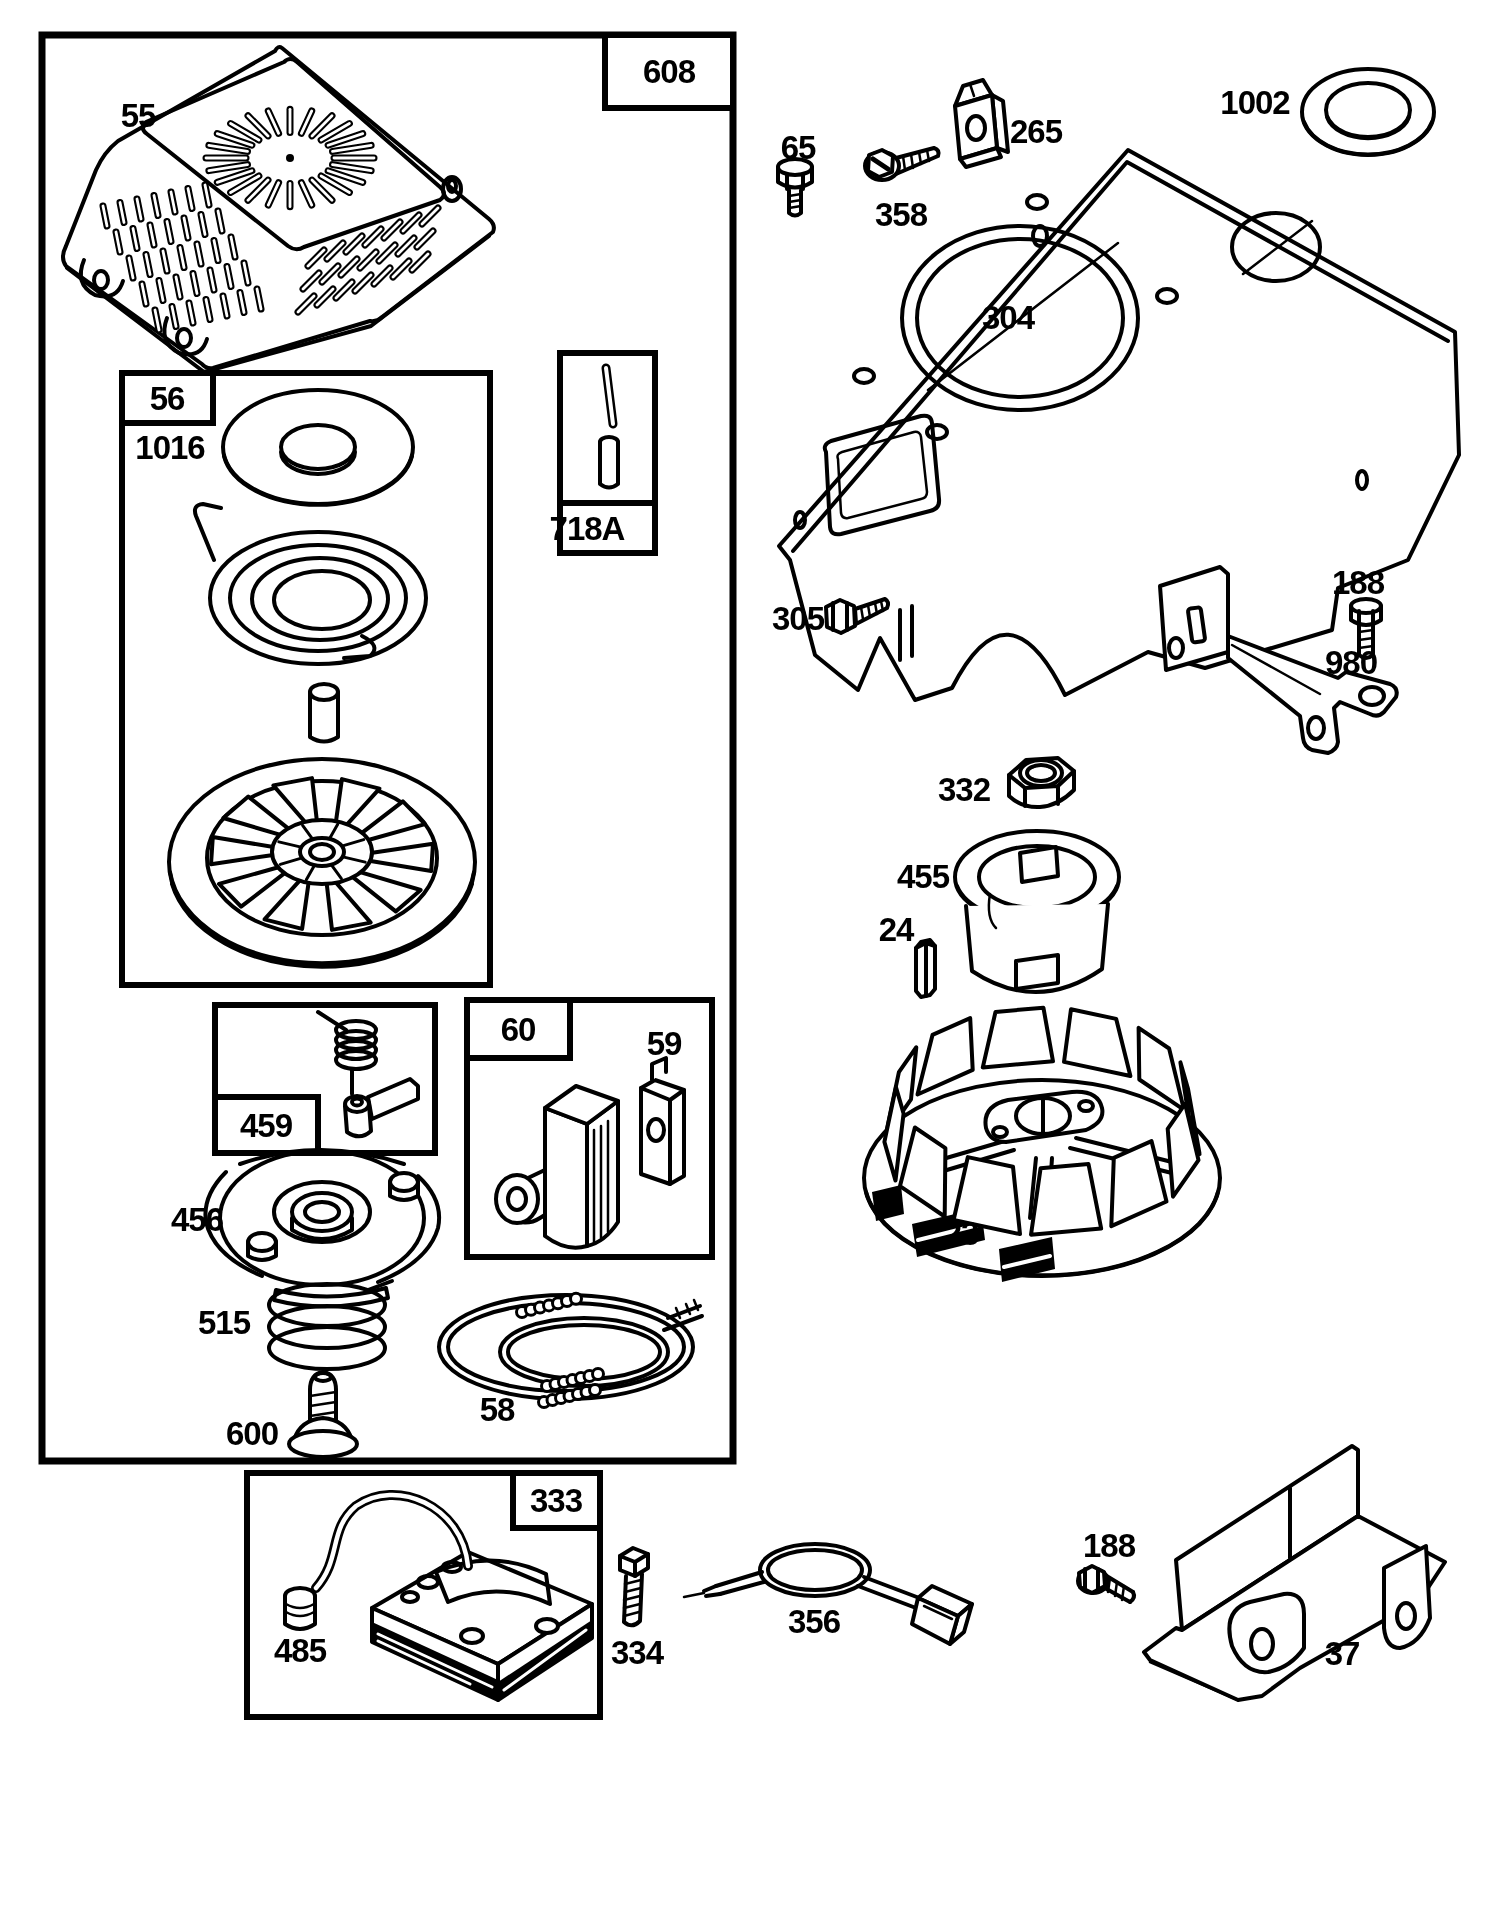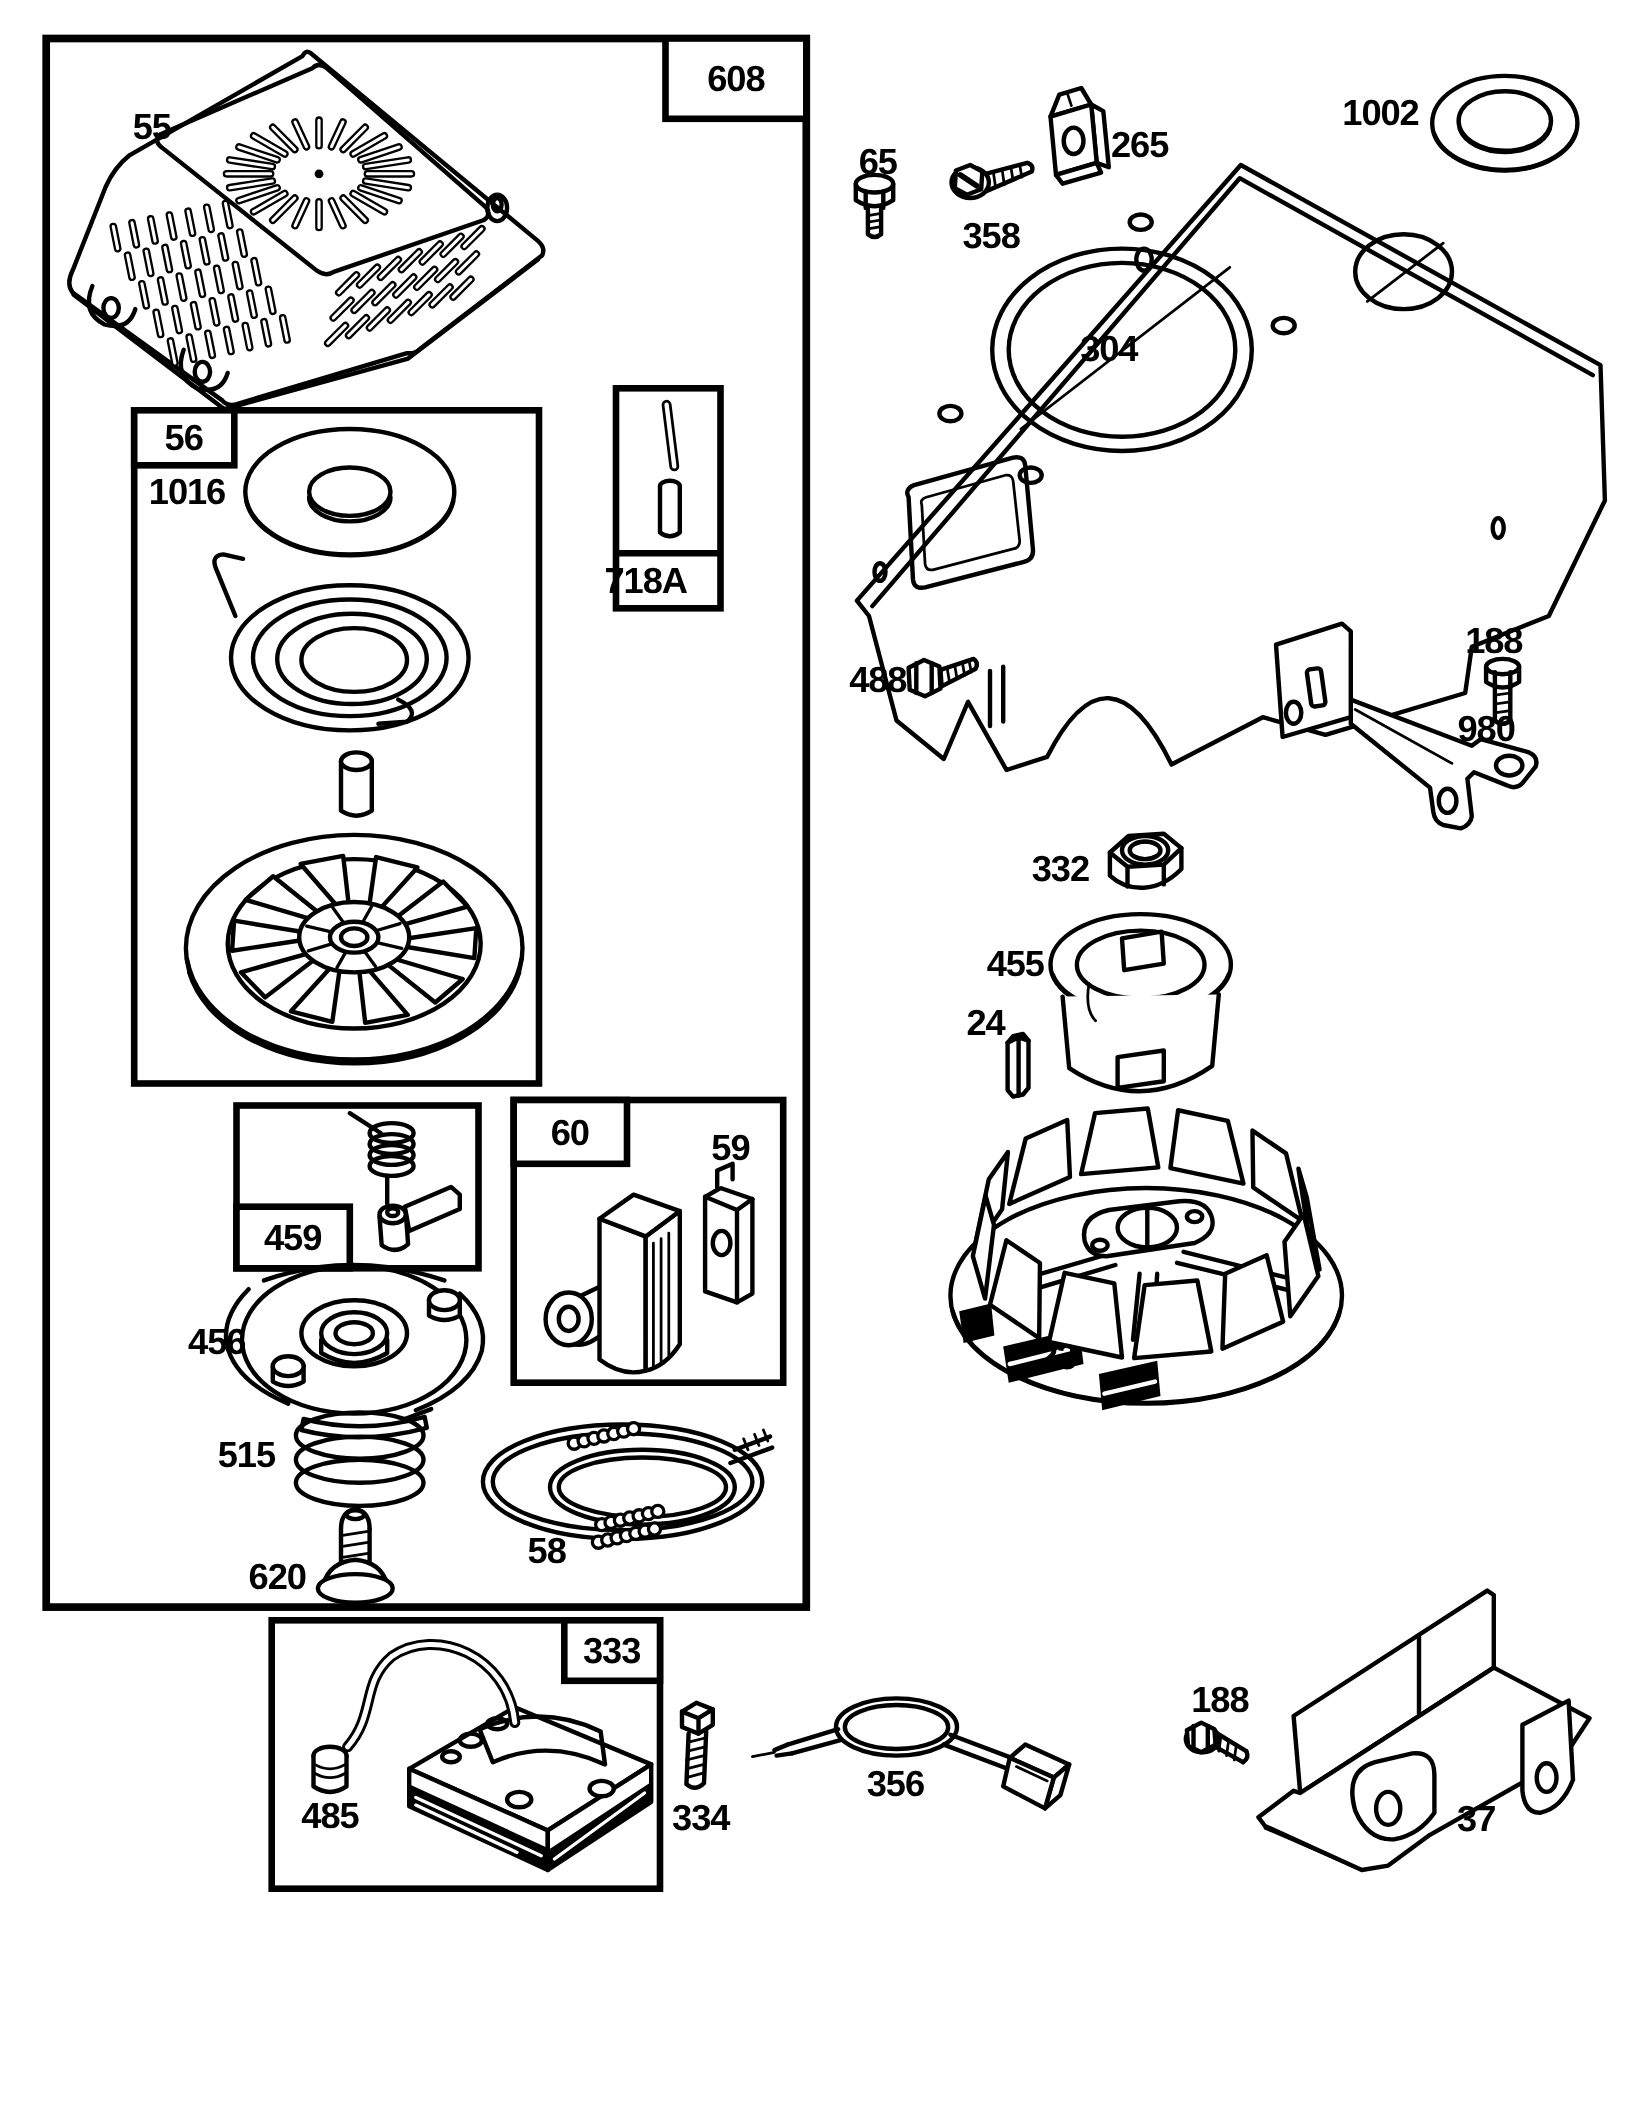--- a/index.html
+++ b/index.html
@@ -567,30 +567,30 @@
 </svg>
 
   <div class="lbl" style="left:138px;top:115px">55</div>
   <div class="lbl" style="left:669px;top:71px">608</div>
   <div class="lbl" style="left:167px;top:398px">56</div>
   <div class="lbl" style="left:170px;top:447px">1016</div>
   <div class="lbl" style="left:587px;top:528px">718A</div>
   <div class="lbl" style="left:266px;top:1125px">459</div>
   <div class="lbl" style="left:197px;top:1219px">456</div>
   <div class="lbl" style="left:224px;top:1322px">515</div>
-  <div class="lbl" style="left:252px;top:1433px">620</div>
+  <div class="lbl" style="left:252px;top:1433px">600</div>
   <div class="lbl" style="left:518px;top:1029px">60</div>
   <div class="lbl" style="left:664px;top:1043px">59</div>
   <div class="lbl" style="left:497px;top:1409px">58</div>
   <div class="lbl" style="left:798px;top:147px">65</div>
   <div class="lbl" style="left:901px;top:214px">358</div>
   <div class="lbl" style="left:1036px;top:131px">265</div>
   <div class="lbl" style="left:1255px;top:102px">1002</div>
   <div class="lbl" style="left:1008px;top:317px">304</div>
-  <div class="lbl" style="left:798px;top:618px">488</div>
+  <div class="lbl" style="left:798px;top:618px">305</div>
   <div class="lbl" style="left:1358px;top:582px">188</div>
   <div class="lbl" style="left:1351px;top:662px">980</div>
   <div class="lbl" style="left:964px;top:789px">332</div>
   <div class="lbl" style="left:923px;top:876px">455</div>
   <div class="lbl" style="left:896px;top:929px">24</div>
   <div class="lbl" style="left:961px;top:1233px">23</div>
   <div class="lbl" style="left:556px;top:1500px">333</div>
   <div class="lbl" style="left:300px;top:1650px">485</div>
   <div class="lbl" style="left:637px;top:1652px">334</div>
   <div class="lbl" style="left:814px;top:1621px">356</div>

